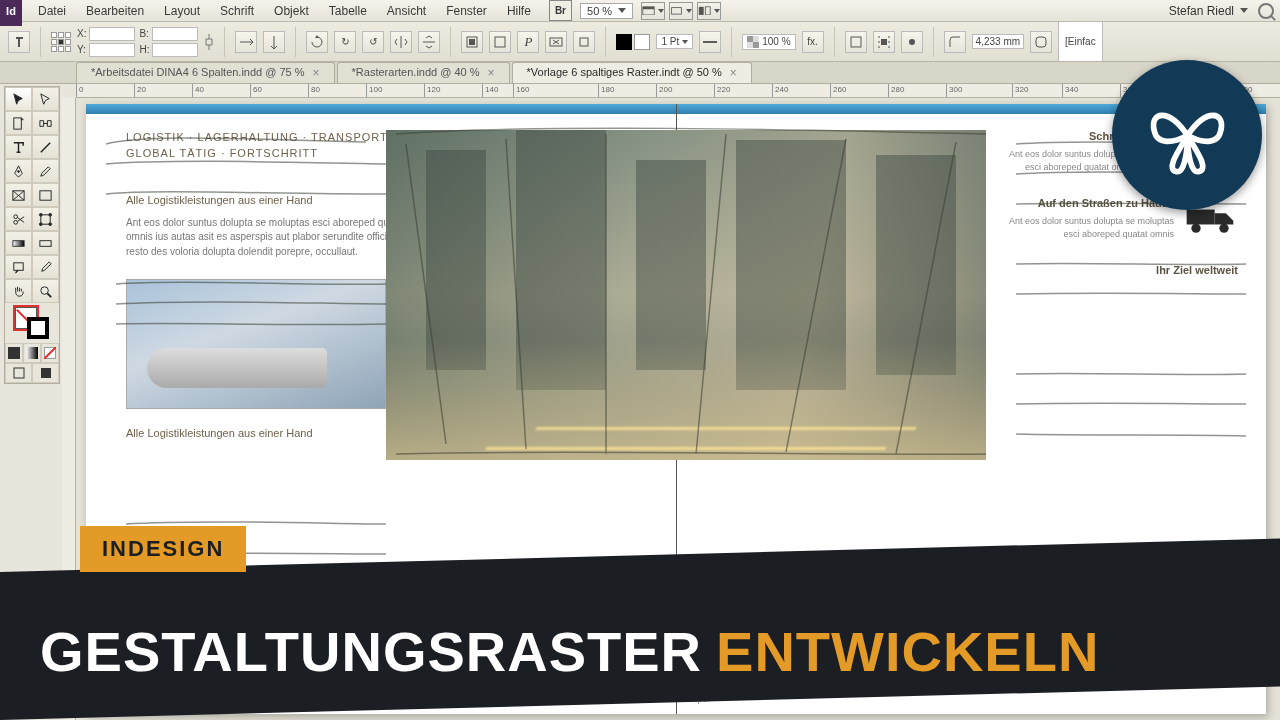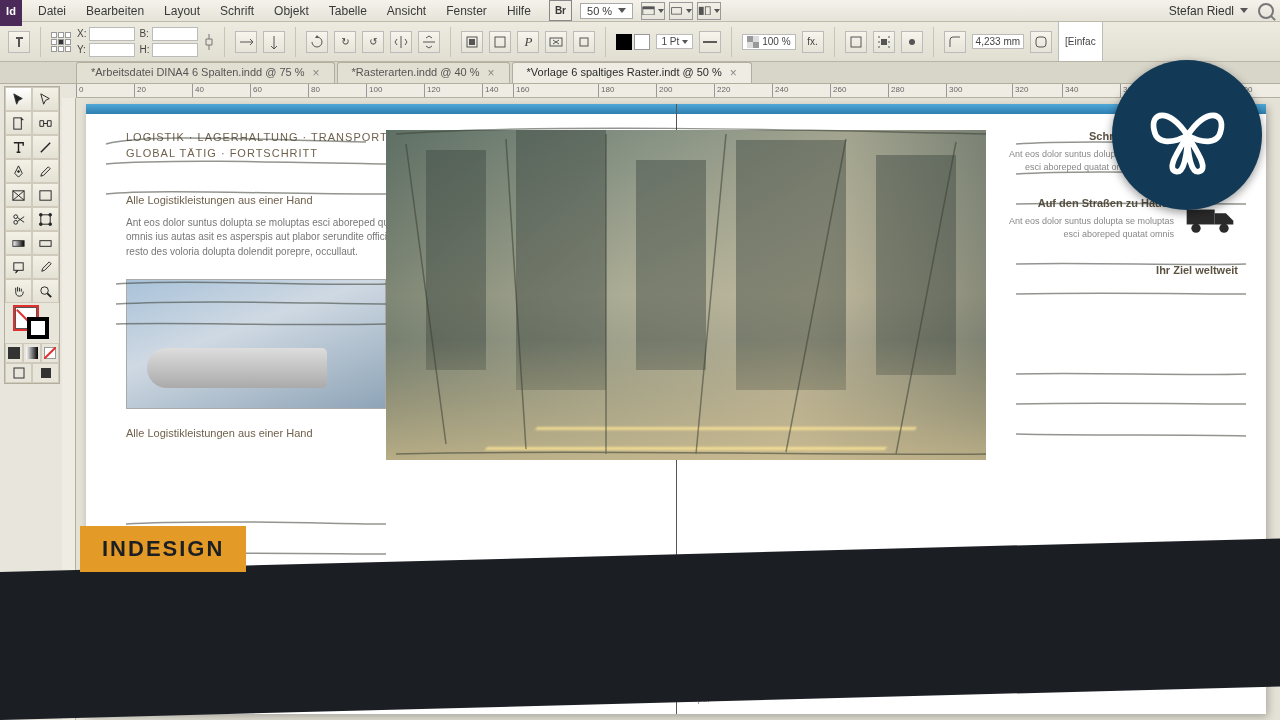--- a/index.html
+++ b/index.html
@@ -599,20 +599,23 @@
       <path d="M930 270 C 1000 268, 1100 272, 1160 270 M930 300 C 1010 298, 1110 300, 1160 300 M930 330 C 1000 332, 1100 330, 1160 332"></path>
       <path d="M40 420 C 120 415, 250 420, 300 420 M40 450 C 130 448, 260 450, 300 450"></path>
       <path d="M600 540 C 700 535, 850 540, 940 540 M600 560 C 720 558, 870 560, 940 560 M600 580 C 690 582, 840 580, 940 582"></path>
     </svg>
   </div>
 </div>
 
 <div class="overlay-band">
   <div class="stripe-dark"></div>
   <div class="label-box">INDESIGN</div>
+  <div class="title">
+    <span class="w1">GESTALTUNGSRASTER</span><span class="w2">ENTWICKELN</span>
+  </div>
 </div>
 
 <div class="badge-logo">
   <svg viewBox="0 0 100 100">
     <path d="M50 50 C 30 20, 10 25, 15 45 C 18 60, 35 58, 50 50 C 65 58, 82 60, 85 45 C 90 25, 70 20, 50 50 Z"></path>
     <path d="M50 50 C 38 70, 28 85, 38 88 C 46 90, 50 70, 50 50 C 50 70, 54 90, 62 88 C 72 85, 62 70, 50 50 Z"></path>
   </svg>
 </div>
 
 </body></html>

